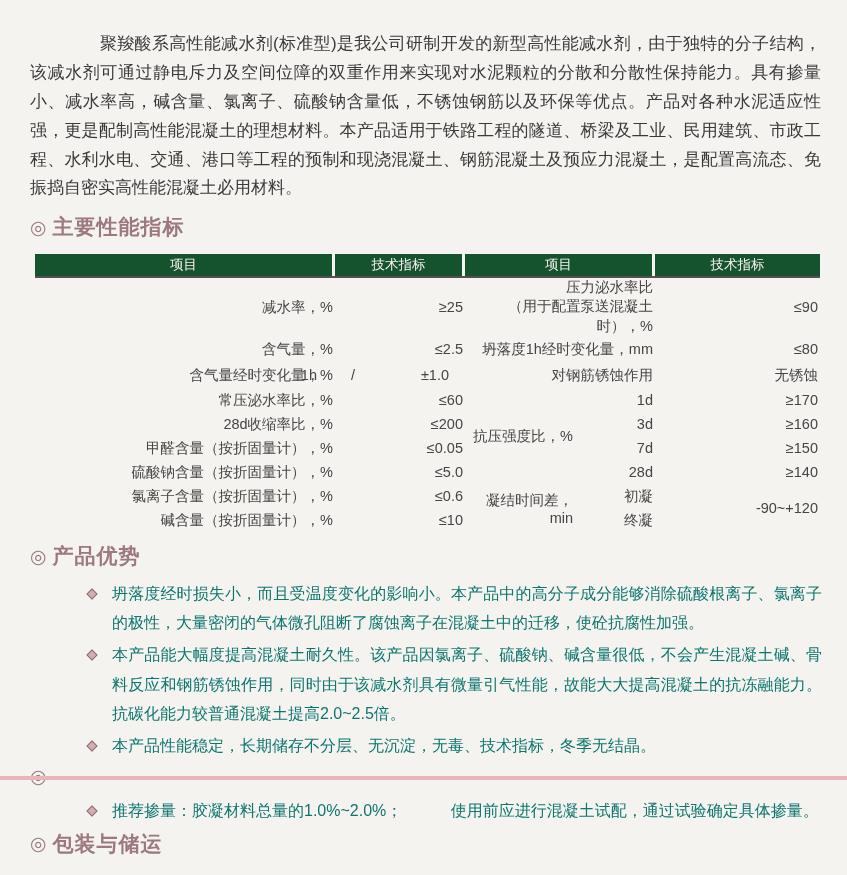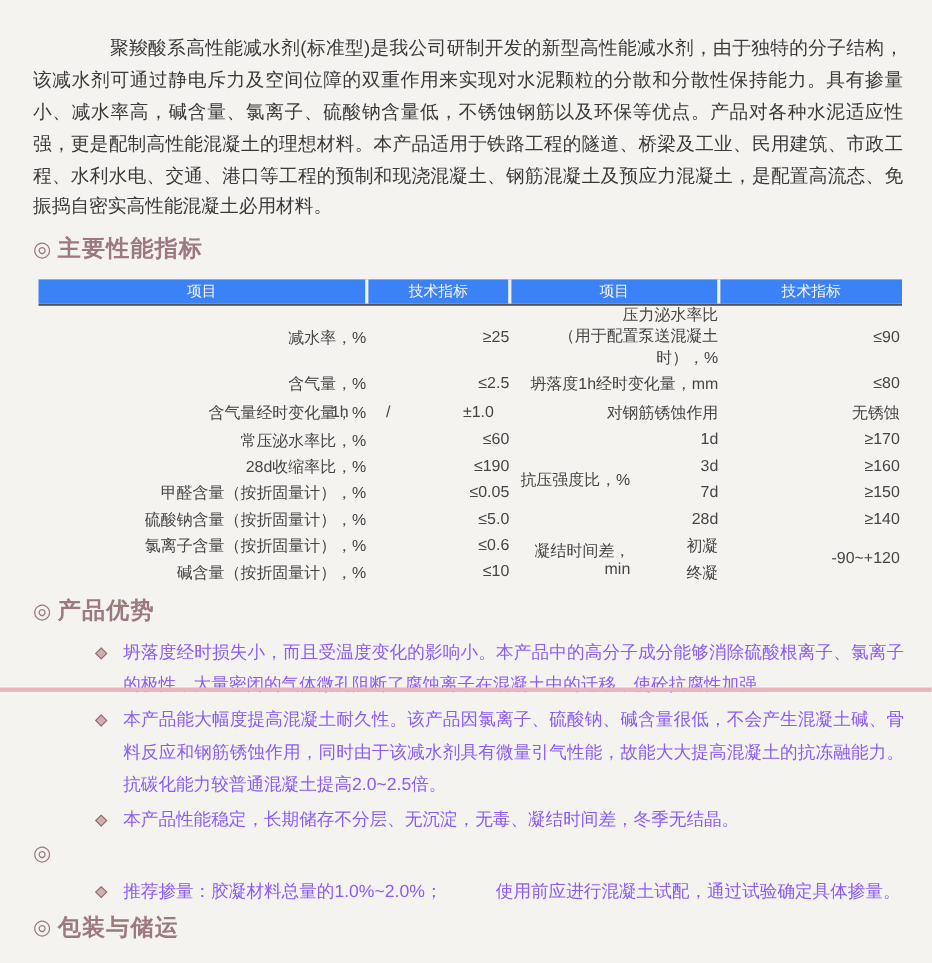--- a/index.html
+++ b/index.html
@@ -4,21 +4,21 @@
 <style>
   * { box-sizing: border-box; }
   html, body { margin: 0; padding: 0; }
   body {
     width: 847px; height: 875px;
     background: #f5f3f0;
     font-family: "Liberation Sans", "DejaVu Sans", sans-serif;
     position: relative;
     overflow: hidden;
   }
-  .page { width: 847px; height: 629px; position: relative; }
+  .page { width: 847px; height: 780px; position: relative; }
 
   
   .intro {
     margin: 0;
     padding: 30px 26px 0 30px;
     text-indent: 70px;
     font-size: 17px;
     line-height: 1.7;
     color: #3a3a3a;
     text-align: justify;
@@ -42,21 +42,21 @@
     color: #9b797d;
   }
 
   
   .perf { margin: 12px 27px 0 35px; width: 785px; }
   .perf-head {
     display: flex;
     border-bottom: 2px solid #55514d;
   }
   .perf-head .hcell {
-    background: #3b82f6;
+    background: #14532d;
     color: #faf3f2;
     font-size: 13.5px;
     text-align: center;
     height: 22px;
     line-height: 22px;
     border-right: 3px solid #f5f3f0;
   }
   .perf-head .hcell:last-child { border-right: none; }
   .hc1 { width: 300px; } .hc2 { width: 130px; }
   .hc3 { width: 190px; } .hc4 { width: 165px; }
@@ -80,21 +80,21 @@
   .cell-rel { position: relative; }
   .cell-rel .sub-right { position: absolute; right: 18px; top: 50%; transform: translateY(-50%); }
   .split-val { display: flex; justify-content: space-between; padding: 0 14px; }
 
   
   .blist { margin: 8px 25px 0 86px; }
   .bullet {
     display: flex;
     font-size: 16px;
     line-height: 1.85;
-    color: #8b5cf6;
+    color: #0f766e;
     text-align: justify;
     margin-bottom: 2px;
   }
   .diamond {
     flex: none;
     width: 8px; height: 8px;
     border: 1px solid #96686c;
     background: #cfb0b2;
     transform: rotate(45deg);
     margin: 11px 16px 0 2px;
@@ -171,21 +171,21 @@
       </tr>
       <tr class="r-sub">
         <td>常压泌水率比，%</td>
         <td>≤60</td>
         <td rowspan="4">抗压强度比，%</td>
         <td>1d</td>
         <td>≥170</td>
       </tr>
       <tr class="r-sub">
         <td>28d收缩率比，%</td>
-        <td>≤190</td>
+        <td>≤200</td>
         <td>3d</td>
         <td>≥160</td>
       </tr>
       <tr class="r-sub">
         <td>甲醛含量（按折固量计），%</td>
         <td>≤0.05</td>
         <td>7d</td>
         <td>≥150</td>
       </tr>
       <tr class="r-sub">
@@ -218,21 +218,21 @@
     <div class="bullet">
       <span class="diamond"></span>
       <span class="b-text">坍落度经时损失小，而且受温度变化的影响小。本产品中的高分子成分能够消除硫酸根离子、氯离子的极性，大量密闭的气体微孔阻断了腐蚀离子在混凝土中的迁移，使砼抗腐性加强。</span>
     </div>
     <div class="bullet">
       <span class="diamond"></span>
       <span class="b-text">本产品能大幅度提高混凝土耐久性。该产品因氯离子、硫酸钠、碱含量很低，不会产生混凝土碱、骨料反应和钢筋锈蚀作用，同时由于该减水剂具有微量引气性能，故能大大提高混凝土的抗冻融能力。抗碳化能力较普通混凝土提高2.0~2.5倍。</span>
     </div>
     <div class="bullet">
       <span class="diamond"></span>
-      <span class="b-text">本产品性能稳定，长期储存不分层、无沉淀，无毒、凝结时间差，冬季无结晶。</span>
+      <span class="b-text">本产品性能稳定，长期储存不分层、无沉淀，无毒、技术指标，冬季无结晶。</span>
     </div>
   </div>
 
   <div class="sec-h" style="margin-top:4px;">
     <span class="marker">◎</span>
   </div>
   <div class="blist" style="margin-top:6px;">
     <div class="bullet">
       <span class="diamond"></span>
       <span class="b-text">

